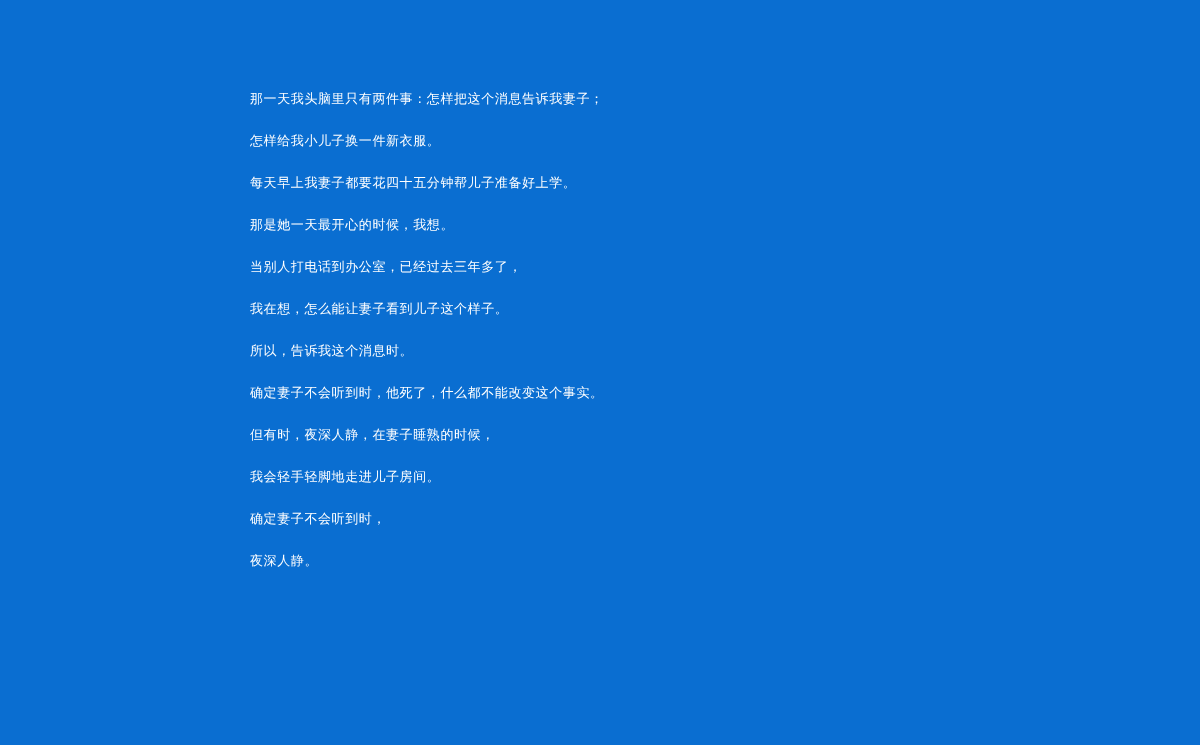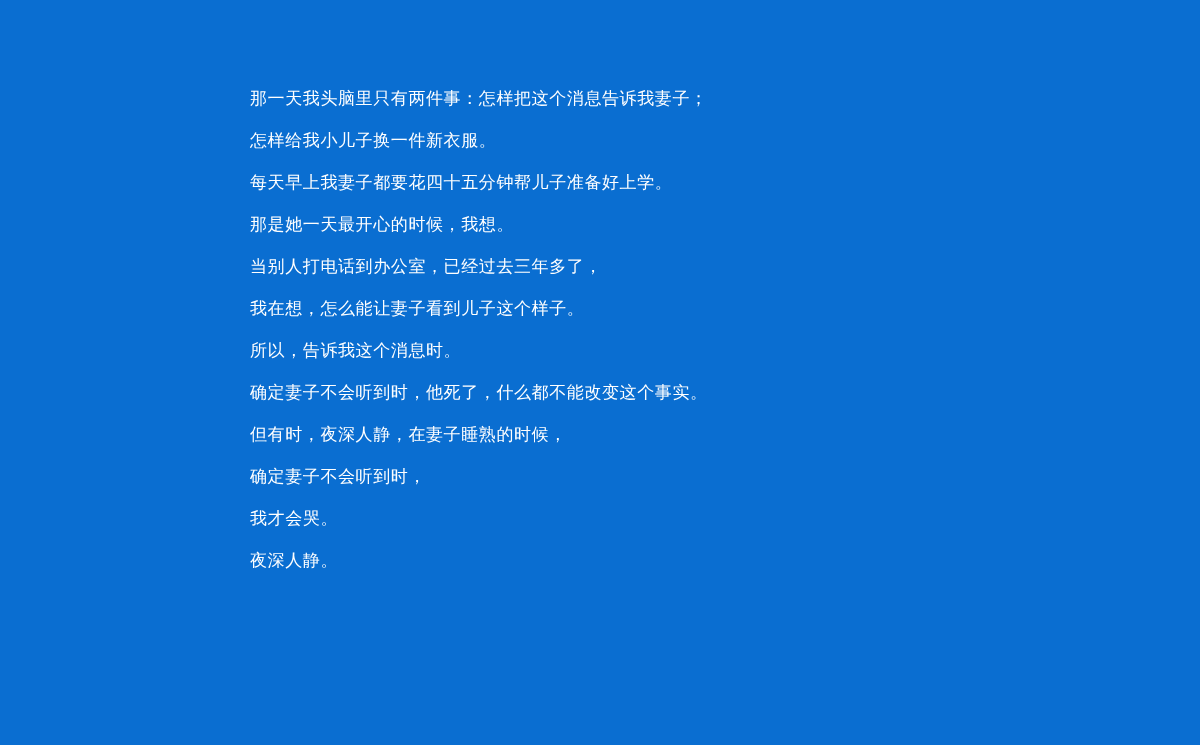--- a/index.html
+++ b/index.html
@@ -21,38 +21,38 @@
     box-sizing: border-box;
   }
   .text-block {
     position: absolute;
     left: 250px;
     top: 78px;
     width: 860px;
   }
   .line {
     color: #ffffff;
-    font-size: 17px;
+    font-size: 13px;
     line-height: 42px;
     letter-spacing: 0.6px;
     white-space: nowrap;
     font-weight: 400;
   }
 </style>
 </head>
 <body>
 
 <div class="page">
   <div class="text-block">
     <div class="line">那一天我头脑里只有两件事：怎样把这个消息告诉我妻子；</div>
     <div class="line">怎样给我小儿子换一件新衣服。</div>
     <div class="line">每天早上我妻子都要花四十五分钟帮儿子准备好上学。</div>
     <div class="line">那是她一天最开心的时候，我想。</div>
     <div class="line">当别人打电话到办公室，已经过去三年多了，</div>
     <div class="line">我在想，怎么能让妻子看到儿子这个样子。</div>
     <div class="line">所以，告诉我这个消息时。</div>
     <div class="line">确定妻子不会听到时，他死了，什么都不能改变这个事实。</div>
     <div class="line">但有时，夜深人静，在妻子睡熟的时候，</div>
+    <div class="line">我会轻手轻脚地走进儿子房间。</div>
     <div class="line">确定妻子不会听到时，</div>
-    <div class="line">我才会哭。</div>
     <div class="line">夜深人静。</div>
   </div>
 </div>
 
 </body></html>

